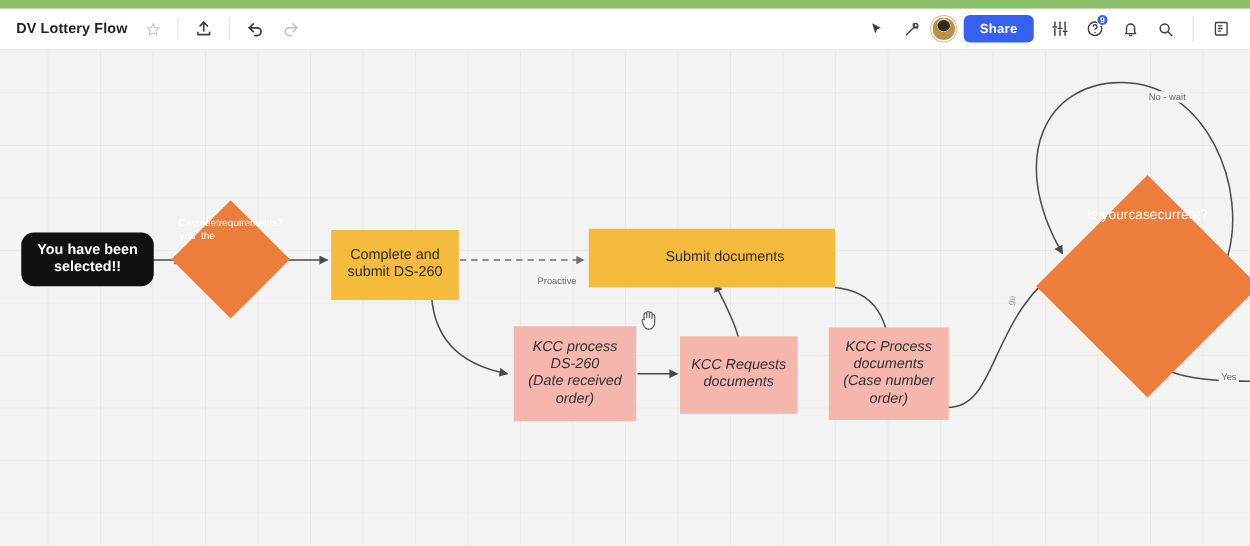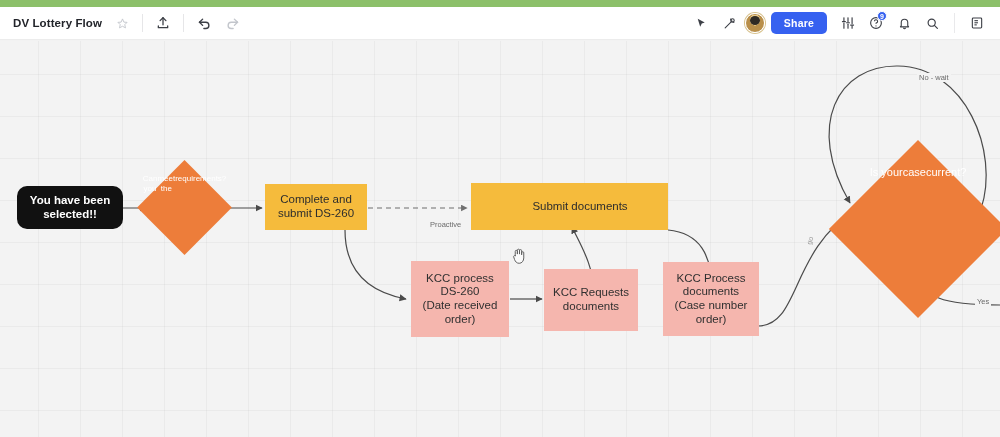--- a/index.html
+++ b/index.html
@@ -96,21 +96,21 @@
     border-radius: 10px;
     font-size: 11.5px; font-weight: 700;
     padding: 4px 8px;
   }
   .node-box-amber {
     background: #f5bb3c; color: #2d2d2d;
     font-size: 11.5px; font-weight: 500;
   }
   .node-box-pink {
     background: #f5b6ae; color: #303030;
-    font-size: 11.5px; font-weight: 400;
+    font-size: 11.5px; font-weight: 400; font-style: italic;
   }
   .diamond-wrap { position: absolute; }
   .diamond-shape {
     position: absolute; inset: 0;
     background: #ed7d3a;
     transform: rotate(45deg);
   }
   .diamond-label {
     position: absolute; inset: 0;
     display: flex; justify-content: center;
@@ -295,21 +295,21 @@
     <div class="diamond-wrap" style="left:151px; top:133px; width:67px; height:67px;">
       <div class="diamond-shape"></div>
       <div class="diamond-label d-small">
           <div>Can you</div>
           <div>meet the</div>
           <div>requirements</div>
           <div>?</div>
         </div>
     </div>
 
-    <div class="node node-box-amber" style="left:265px; top:143px; width:102px; height:46px;">
+    <div class="node node-box-amber" style="left:265px; top:143px; width:102px; height:56px;">
       <span>
           <div>Complete and</div>
           <div>submit DS-260</div>
         </span>
     </div>
 
     <div class="node node-box-amber" style="left:471px; top:142px; width:197px; height:47px;padding-left:21px;">
       <span>
           <div>Submit documents</div>
         </span>

